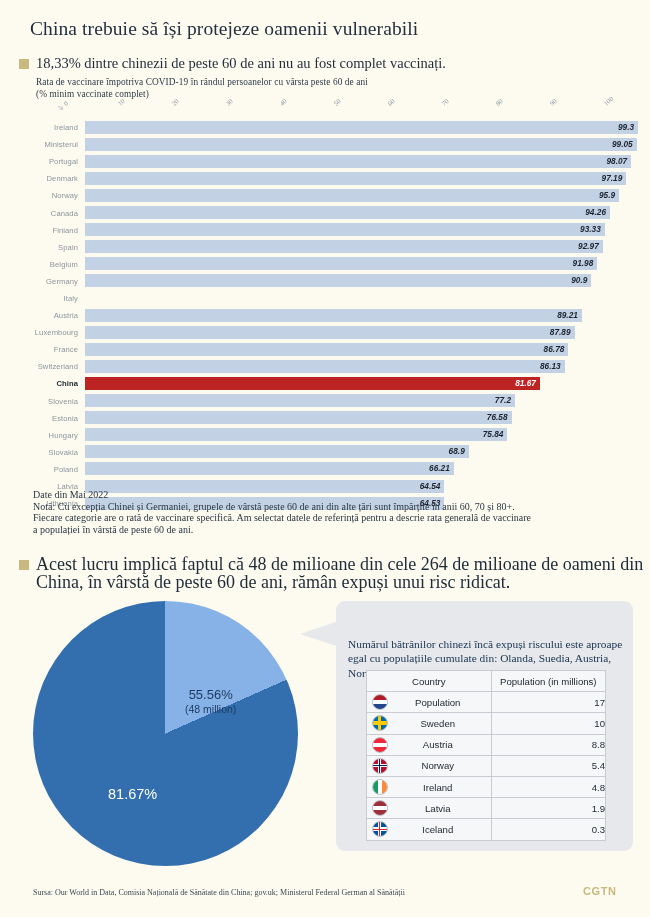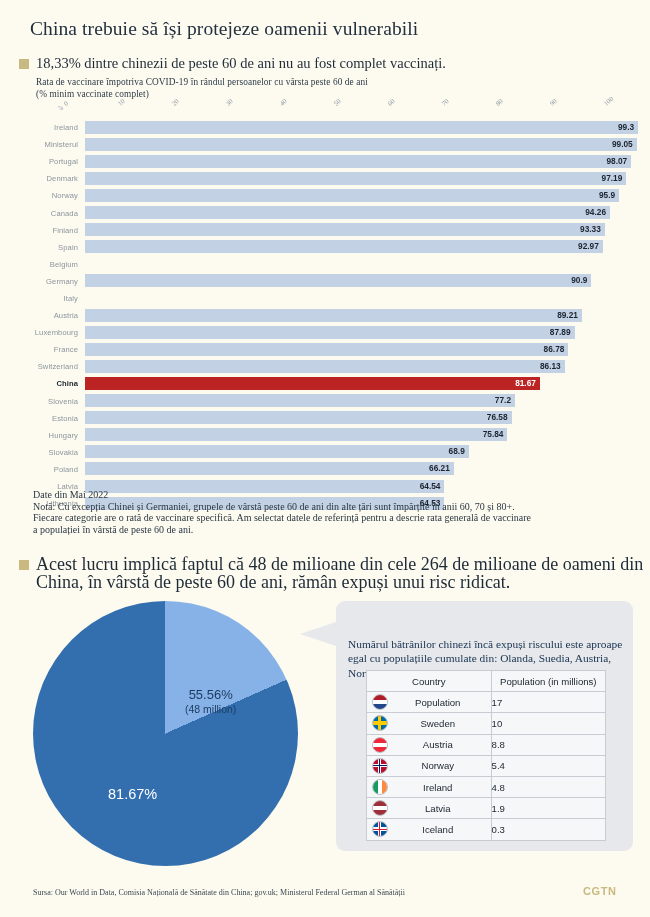--- a/index.html
+++ b/index.html
@@ -114,20 +114,21 @@
   }
   .bar-row.hl .bar-label {
     color: #1b2430;
     font-weight: bold;
   }
   .bar-track {
     position: relative;
     flex: 1;
     height: 14px;
     margin-right: 8px;
+    font-style: italic;
   }
   .bar-fill {
     position: absolute;
     left: 0;
     top: 0;
     height: 13px;
     background: #C3D1E4;
   }
   .bar-row.hl .bar-fill {
     background: #BC2423;
@@ -249,21 +250,21 @@
     padding: 0;
     font-weight: normal;
   }
   .tbl th.c-country { width: 125px; text-align: center; }
   .tbl th.c-pop { width: 115px; text-align: center; }
   .tbl td.c-country {
     position: relative;
     text-align: center;
     padding-left: 18px;
   }
-  .tbl td.c-pop { text-align: left; }
+  .tbl td.c-pop { text-align: right; }
   .flag {
     position: absolute;
     left: 5px;
     top: 50%;
     transform: translateY(-50%);
     width: 14px;
     height: 14px;
     border-radius: 50%;
     overflow: hidden;
     border: 0.5px solid #b9bfc7;
@@ -373,20 +374,24 @@
       </div>
       <div class="bar-row">
         <div class="bar-label">Spain</div>
         <div class="bar-track">
           <div class="bar-fill" style="width: 92.97%;"></div>
           <div class="bar-value" style="right: auto; margin-right: -36px; left: 92.97%; margin-left: -36px; width: 32px; text-align: right;">92.97</div>
         </div>
       </div>
       <div class="bar-row">
         <div class="bar-label">Belgium</div>
+        <div class="bar-track">
+          <div class="bar-fill" style="width: 91.98%;"></div>
+          <div class="bar-value" style="right: auto; margin-right: -36px; left: 91.98%; margin-left: -36px; width: 32px; text-align: right;">91.98</div>
+        </div>
       </div>
       <div class="bar-row">
         <div class="bar-label">Germany</div>
         <div class="bar-track">
           <div class="bar-fill" style="width: 90.9%;"></div>
           <div class="bar-value" style="right: auto; margin-right: -36px; left: 90.9%; margin-left: -36px; width: 32px; text-align: right;">90.9</div>
         </div>
       </div>
       <div class="bar-row">
         <div class="bar-label">Italy</div>

